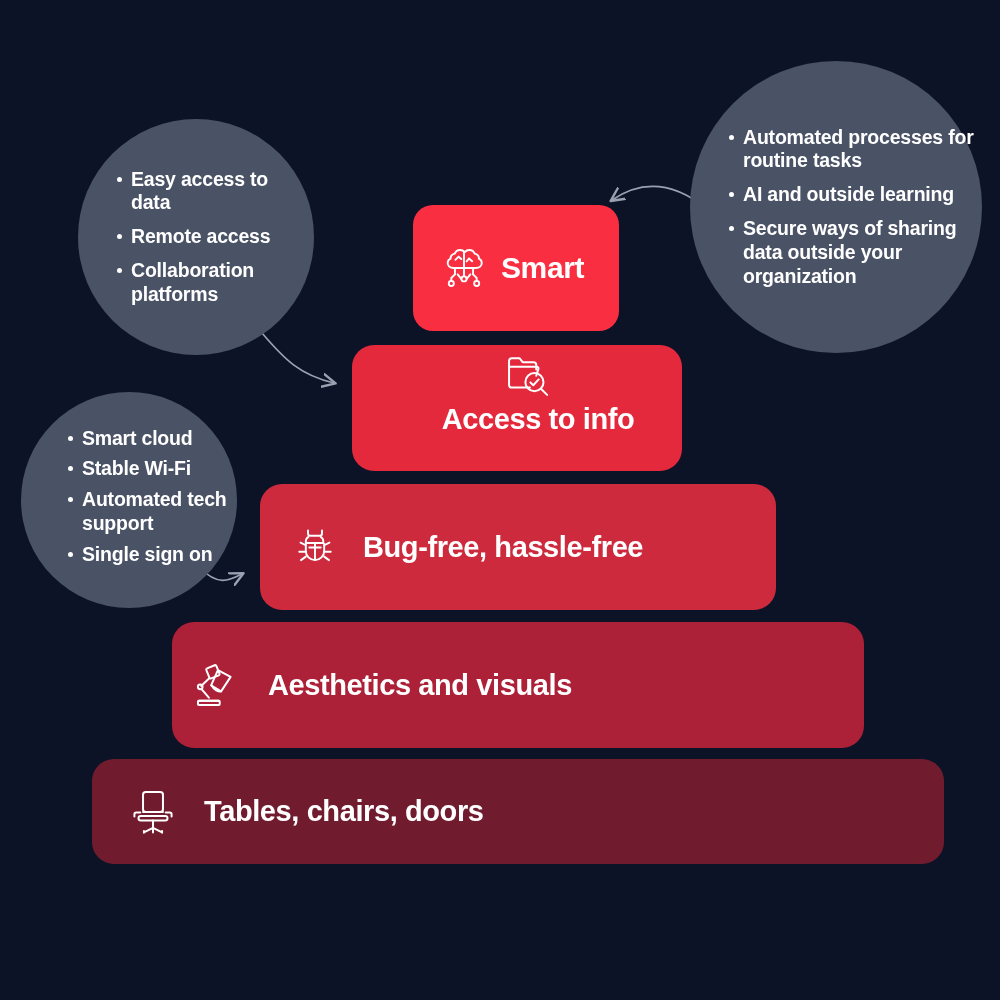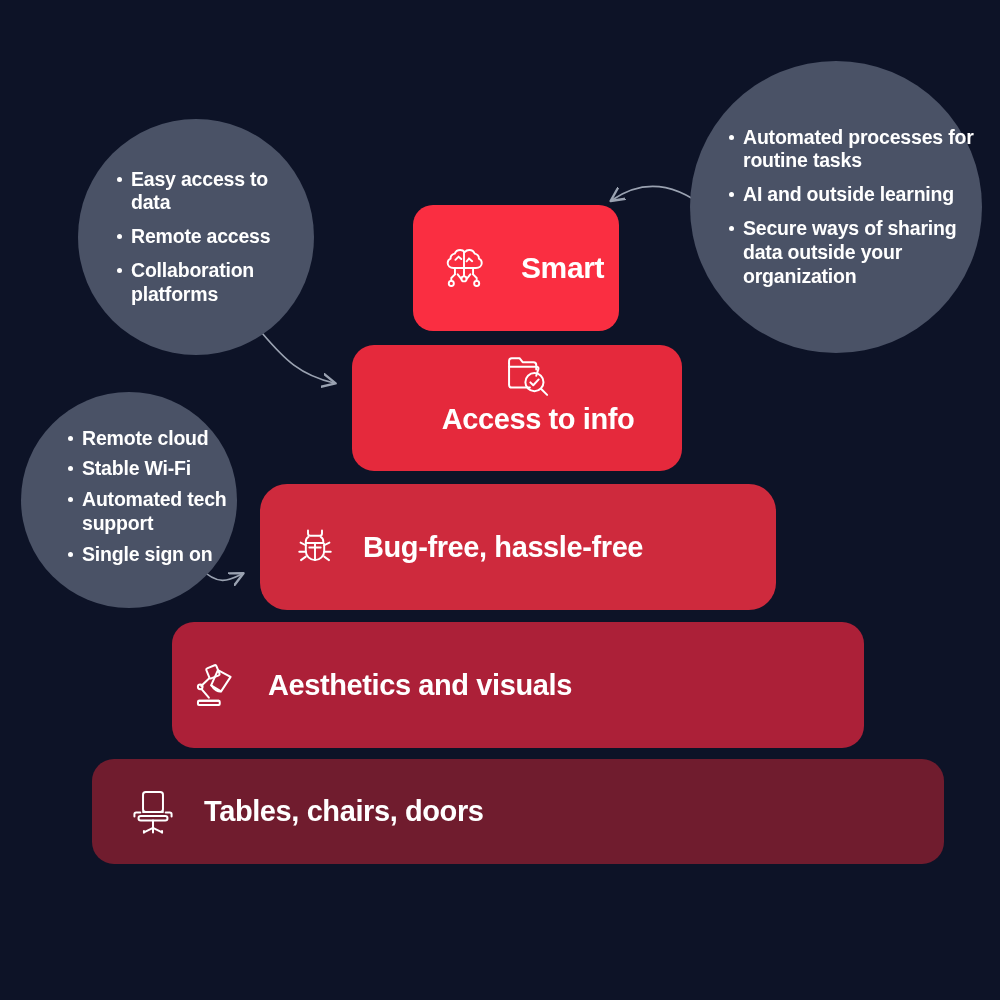--- a/index.html
+++ b/index.html
@@ -68,26 +68,26 @@
     display:block;
   }
   .layer .lbl{
     color:#ffffff;
     font-weight:700;
     letter-spacing:-0.4px;
     white-space:nowrap;
   }
 
   #layer-0{left:413px;top:205px;width:206px;height:126px;background:#fa2e41;padding-left:22px;border-radius:20px;}
-  #layer-0 .lbl{font-size:30px;margin-left:28px;}
+  #layer-0 .lbl{font-size:30px;margin-left:8px;}
 
   #layer-1{left:352px;top:345px;width:330px;height:126px;background:#e5293c;padding-left:24px;flex-direction:column;}
   #layer-1 .lbl{font-size:29px;margin-left:18px;}
 
-  #layer-2{left:260px;top:484px;width:516px;height:126px;background:#ce2a3d;padding-left:27px;border-radius:27px;}
+  #layer-2{left:260px;top:484px;width:516px;height:126px;background:#ce2a3d;padding-left:27px;}
   #layer-2 .lbl{font-size:29px;margin-left:20px;}
 
   #layer-3{left:172px;top:622px;width:692px;height:126px;background:#ac2038;padding-left:16px;}
   #layer-3 .lbl{font-size:29px;margin-left:22px;}
 
   #layer-4{left:92px;top:759px;width:852px;height:105px;background:#701c2e;padding-left:32px;text-align:right;}
   #layer-4 .lbl{font-size:29px;margin-left:22px;}
 
   
   #connectors{
@@ -123,21 +123,21 @@
   <div class="bubble" id="bubble-top-right">
     <ul>
       <li>Automated processes for routine tasks</li>
       <li>AI and outside learning</li>
       <li>Secure ways of sharing data outside your organization</li>
     </ul>
   </div>
 
   <div class="bubble" id="bubble-mid-left">
     <ul>
-      <li>Remote cloud</li>
+      <li>Smart cloud</li>
       <li>Stable Wi-Fi</li>
       <li>Automated tech support</li>
       <li>Single sign on</li>
     </ul>
   </div>
 
   <div class="layer" id="layer-0">
     <svg class="ic" width="58" height="58" viewBox="0 0 64 64" fill="none" stroke="#ffffff" stroke-width="2.1" stroke-linecap="round" stroke-linejoin="round">
       <path d="M20.5 32c-4 0-6.5-2.4-6.5-5.5 0-2.2 1.3-4 3.2-4.8-.3-2.8 1.7-5.3 4.6-5.6.9-2.4 3.3-4 6-4 2 0 3.8.9 5 2.3 1.2-1.4 3-2.3 5-2.3 2.7 0 5.1 1.6 6 4 2.9.3 4.9 2.8 4.6 5.6 1.9.8 3.2 2.6 3.2 4.8 0 3.1-2.5 5.5-6.5 5.5z"></path>
       <path d="M32 14.4V32M26 19.5l-3.5 3.5M26 19.5l3 2.6M37.5 21.5l3.5 3M37.5 21.5l-2.6 3.2"></path>

